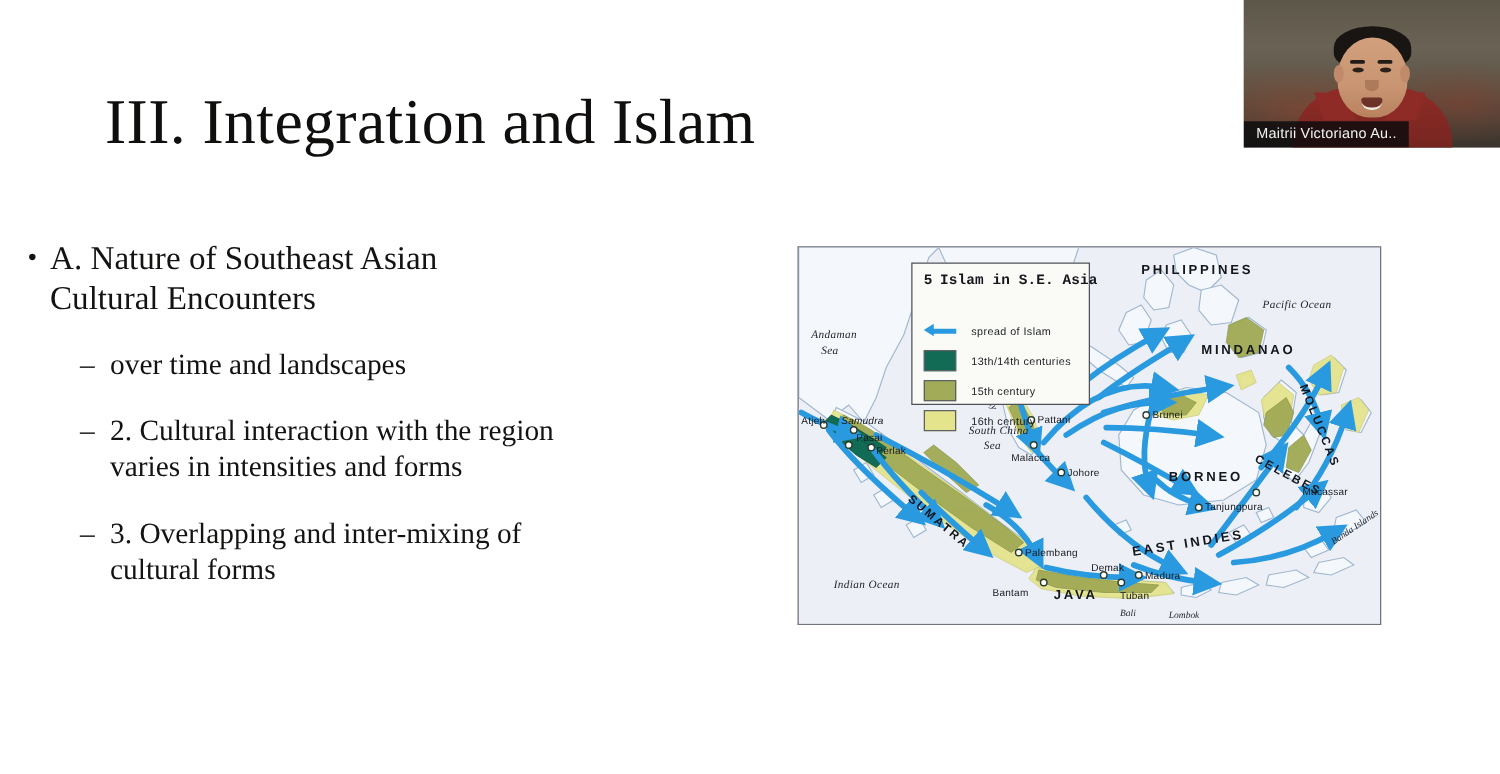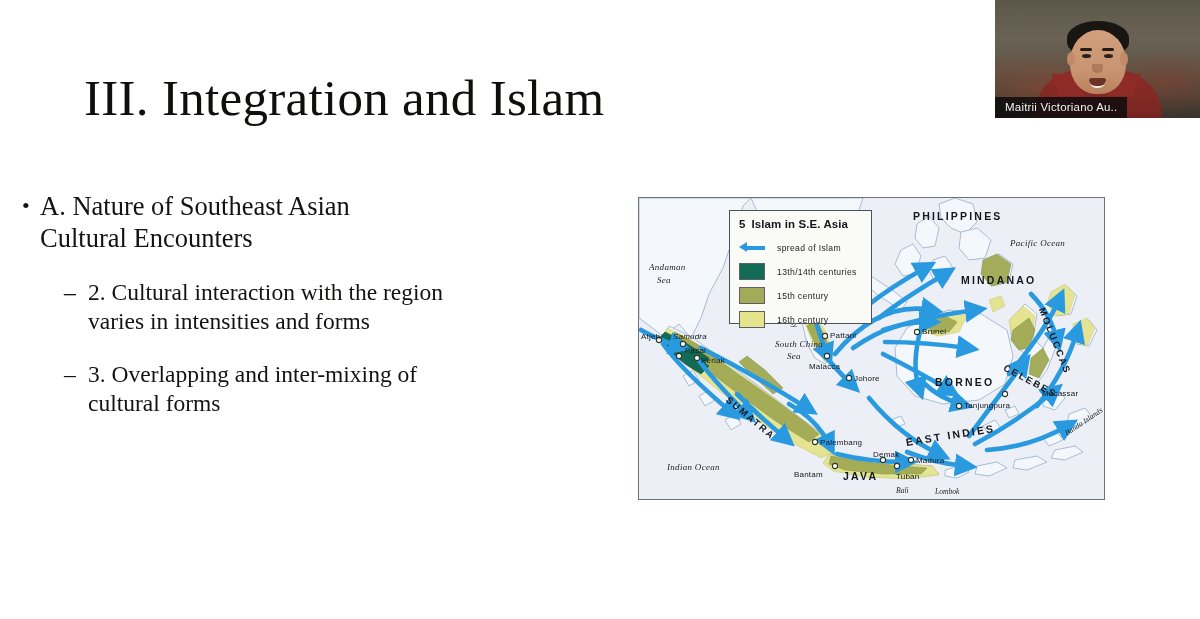--- a/index.html
+++ b/index.html
@@ -82,27 +82,27 @@
   .legend {
     position: absolute;
     left: 90px; top: 12px;
     width: 143px; height: 114px;
     background: #fafbf6;
     border: 1px solid #4d5159;
     box-sizing: border-box;
     padding: 7px 8px 0 9px;
   }
   .legend-title {
-    font-family: Liberation Sans, sans-serif;
+    font-family: Liberation Mono, monospace;
     font-size: 11.5px;
     font-weight: bold;
     color: #14171c;
     letter-spacing: 0.1px;
     white-space: nowrap;
-    margin-bottom: 7px;
+    margin-bottom: 23px;
   }
   .legend-title .num { margin-right: 6px; }
   .legend-row {
     display: flex;
     align-items: center;
     height: 21px;
     margin-bottom: 3px;
   }
   .legend-swatch {
     width: 26px; height: 17px;
@@ -297,20 +297,21 @@
   <div class="body-col">
 
     <div class="bullet-l1">
       <span class="mark">•</span>
       <span class="btxt">A. Nature of Southeast Asian</span>
       <span class="btxt">Cultural Encounters</span>
     </div>
 
     <div class="bullet-l2">
       <span class="mark">–</span>
+      <span class="btxt">over time and landscapes</span>
     </div>
 
     <div class="bullet-l2">
       <span class="mark">–</span>
       <span class="btxt">2. Cultural interaction with the region</span>
       <span class="btxt">varies in intensities and forms</span>
     </div>
 
     <div class="bullet-l2">
       <span class="mark">–</span>

